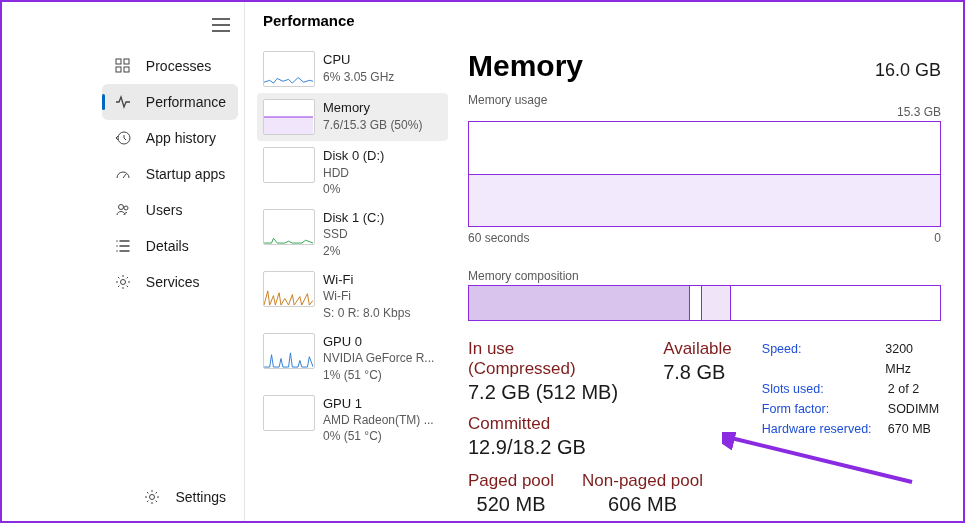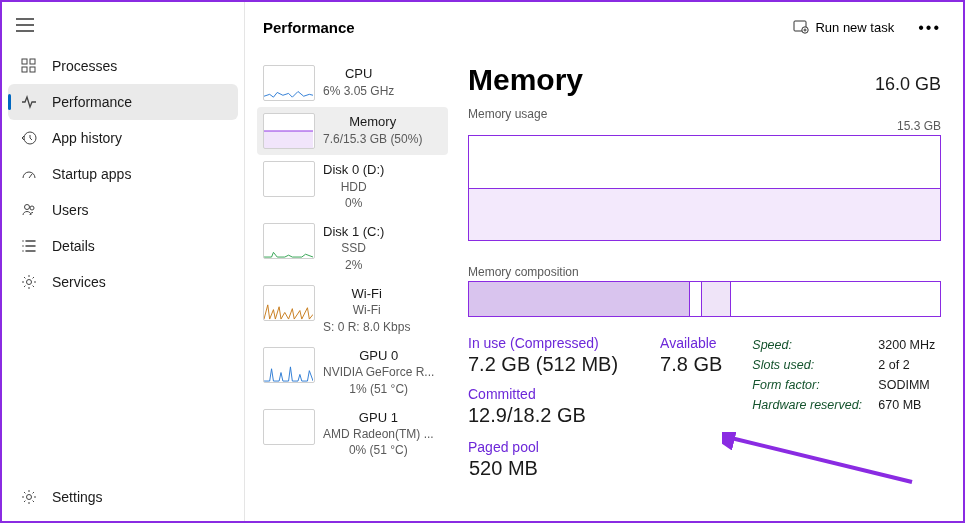--- a/index.html
+++ b/index.html
@@ -1,59 +1,59 @@
 <!DOCTYPE html>
 <html><head>
 <meta charset="utf-8">
 <style>
   * { box-sizing: border-box; margin: 0; padding: 0; font-family: "Segoe UI", sans-serif; }
   body { width: 965px; height: 523px; border: 2px solid #8a2be2; background: #fff; position: relative; overflow: hidden; }
   .app { display: flex; height: 100%; }
-  .sidebar { width: 243px; border-right: 1px solid #e5e5e5; display: flex; flex-direction: column; padding-top: 4px; }
+  .sidebar { width: 243px; border-right: 1px solid #e5e5e5; display: flex; flex-direction: column; padding-top: 4px; align-items: flex-end; }
   .hamburger { padding: 12px 14px 8px 14px; }
   .hamburger svg { width: 18px; height: 14px; }
   .nav { flex: 1; padding: 4px 6px 0 6px; }
   .nav-item { display: flex; align-items: center; gap: 14px; padding: 10px 12px; border-radius: 6px; font-size: 14px; color: #1a1a1a; cursor: pointer; position: relative; }
   .nav-item.selected { background: #eaeaea; }
   .nav-item.selected::before { content: ""; position: absolute; left: 0; top: 10px; bottom: 10px; width: 3px; background: #0067c0; border-radius: 2px; }
   .nav-icon { width: 18px; display: flex; justify-content: center; color: #444; }
   .nav-bottom { padding: 6px; }
   .content { flex: 1; display: flex; flex-direction: column; }
   .header { display: flex; align-items: center; padding: 10px 16px 10px 18px; }
   .header-title { font-size: 15px; font-weight: 600; }
   .header-actions { margin-left: auto; display: flex; align-items: center; gap: 8px; }
   .run-task { display: flex; align-items: center; gap: 6px; font-size: 13px; padding: 6px 10px; border-radius: 4px; cursor: pointer; }
   .more { padding: 4px 6px; font-size: 16px; letter-spacing: 2px; cursor: pointer; }
   .body { flex: 1; display: flex; overflow: hidden; }
   .res-list { width: 207px; padding: 6px 4px 6px 12px; overflow-y: auto; }
-  .res-item { display: flex; gap: 8px; padding: 6px 6px; border-radius: 4px; cursor: pointer; text-align: center; }
+  .res-item { display: flex; gap: 8px; padding: 6px 6px; border-radius: 4px; cursor: pointer; }
   .res-item.selected { background: #eee; }
   .thumb { width: 52px; height: 36px; border: 1px solid #d0d0d0; border-radius: 2px; position: relative; overflow: hidden; background: #fff; }
   .res-text { font-size: 12.5px; line-height: 1.35; }
   .res-text .title { font-weight: 400; font-size: 13px; color: #1a1a1a; }
   .res-text .sub { color: #5a5a5a; font-size: 12px; }
   .detail { flex: 1; padding: 10px 22px 10px 16px; overflow: hidden; }
   .title-row { display: flex; align-items: baseline; }
   .big-title { font-size: 30px; font-weight: 600; }
   .big-total { margin-left: auto; font-size: 18px; color: #1a1a1a; }
   .sub-row { display: flex; font-size: 12px; color: #5a5a5a; margin-top: 10px; }
   .sub-row .right { margin-left: auto; margin-top: 12px; }
   .usage-graph { height: 106px; border: 1px solid #8a2be2; margin-top: 2px; background: #fff; position: relative; }
   .usage-fill { position: absolute; left: 0; right: 0; bottom: 0; height: 50%; background: rgba(138,43,226,0.10); border-top: 1px solid #8a2be2; }
   .axis-row { display: flex; font-size: 12px; color: #5a5a5a; margin-top: 4px; }
   .comp-label { font-size: 12px; color: #5a5a5a; margin-top: 24px; }
   .comp-bar { height: 36px; border: 1px solid #8a2be2; margin-top: 2px; display: flex; }
   .comp-seg { height: 100%; }
   .stats { display: flex; gap: 30px; margin-top: 18px; }
   .stats-left { display: grid; grid-template-columns: auto auto; column-gap: 42px; row-gap: 10px; }
-  .stat .label { font-size: 14px; color: #6d28d9; }
+  .stat .label { font-size: 17px; color: #7f1d1d; }
   .stat .value { font-size: 20px; color: #1a1a1a; margin-top: 2px; }
   .stats-right { font-size: 12.5px; color: #1a1a1a; }
   .stats-right .row { display: flex; gap: 6px; line-height: 1.6; }
-  .stats-right .row .k { color: #14532d; width: 120px; font-style: italic; }
+  .stats-right .row .k { color: #1d4ed8; width: 120px; }
   .paged { display: flex; gap: 28px; margin-top: 12px; text-align: center; }
   .arrow { position: absolute; pointer-events: none; }
   
   .spark { position: absolute; left: 0; right: 0; bottom: 0; height: 100%; }
 </style>
 </head>
 <body>
 
 <div class="app">
 
@@ -138,33 +138,20 @@
             </svg>
           </span>
         <span>Settings</span>
       </div>
     </div>
   </div>
 
   <div class="content">
     <div class="header">
       <div class="header-title">Performance</div>
-      <div class="header-actions">
-        <div class="run-task">
-          <span><svg width="16" height="16" viewBox="0 0 16 16">
-                <rect x="1" y="3" width="12" height="10" rx="1" fill="none" stroke="#333"></rect>
-                <circle cx="12" cy="12" r="3.2" fill="#fff" stroke="#333"></circle>
-                <path d="M12 10.5v3M10.5 12h3" stroke="#333"></path>
-              </svg></span>
-          <span>Run new task</span>
-        </div>
-        <div class="more">
-          <span>•••</span>
-        </div>
-      </div>
     </div>
 
     <div class="body">
 
       <div class="res-list">
         <div class="res-item">
           <div class="thumb">
               <svg class="spark" viewBox="0 0 52 36" preserveAspectRatio="none">
                 <polyline points="0,32 6,30 10,33 14,28 20,31 26,29 30,33 36,27 42,32 48,30 52,31" fill="none" stroke="#2a7ad4" stroke-width="1"></polyline>
               </svg>
@@ -244,20 +231,24 @@
         <div class="title-row">
           <div class="big-title">Memory</div>
           <div class="big-total">16.0 GB</div>
         </div>
         <div class="sub-row">
           <span>Memory usage</span>
           <span class="right">15.3 GB</span>
         </div>
         <div class="usage-graph">
           <div class="usage-fill"></div>
+        </div>
+        <div class="axis-row">
+          <span>60 seconds</span>
+          <span class="right" style="margin-left:auto">0</span>
         </div>
         <div class="comp-label">Memory composition</div>
         <div class="comp-bar">
           <div class="comp-seg" style="flex:7.2;background:#d9c4ee;border-right:1px solid #8a2be2"></div>
           <div class="comp-seg" style="flex:0.35;background:#fff;border-right:1px solid #8a2be2"></div>
           <div class="comp-seg" style="flex:0.93;background:#efe4f8;border-right:1px solid #8a2be2"></div>
           <div class="comp-seg" style="flex:6.82;background:#fff"></div>
         </div>
 
         <div class="stats">
@@ -293,20 +284,24 @@
                 <span>670 MB</span>
               </div>
           </div>
         </div>
 
         <div class="paged">
           <div class="stat">
             <div class="label">Paged pool</div>
             <div class="value">520 MB</div>
           </div>
+          <div class="stat">
+            <div class="label">Non-paged pool</div>
+            <div class="value">606 MB</div>
+          </div>
         </div>
       </div>
     </div>
   </div>
 </div>
 
 <svg class="arrow" style="left:720px;top:430px" width="210" height="60">
   <defs>
       <marker id="ah" markerWidth="10" markerHeight="10" refX="2" refY="3" orient="auto">
         <path d="M0,0 L0,6 L8,3 z" fill="#8a2be2"></path>

